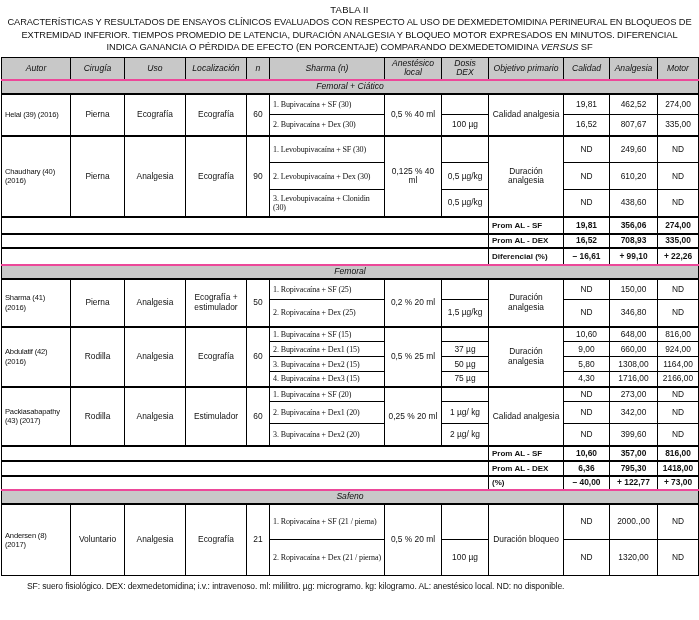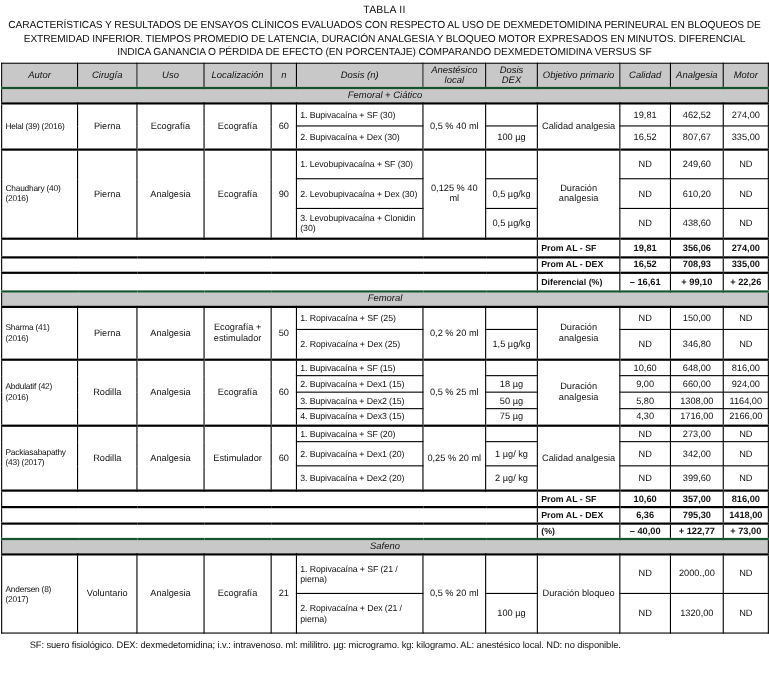--- a/index.html
+++ b/index.html
@@ -2,32 +2,32 @@
 <html><head>
 <meta charset="utf-8">
 <style>
   * { box-sizing: border-box; margin: 0; padding: 0; }
   html,body { width: 699px; height: 620px; background: #ffffff; overflow: hidden;
     font-family: "Liberation Sans", sans-serif; color: #111; }
   .page { padding: 2px 1px 0 1px; border-radius: 14px; }
   .title-block { text-align: center; padding: 2px 6px 3px 6px; }
   .title-label { font-size: 9.5px; letter-spacing: 0.2px; }
   .title-caption { font-size: 9.3px; line-height: 12.6px; letter-spacing: -0.1px; margin-top: 1px; }
-  .vs { }
+  .vs { font-style: italic; }
   table { border-collapse: collapse; table-layout: fixed; width: 697px; border: 1.5px solid #000; }
   td, th { border: 1px solid #000; font-size: 8.4px; line-height: 9.6px;
     padding: 1px 3px; vertical-align: middle; overflow: hidden; }
   th { background: #c8c8c8; font-style: italic; font-weight: 400; text-align: center; font-size: 8.6px; }
   td.section { background: #c8c8c8; font-style: italic; text-align: center;
-    border-top: 2px solid #14532d; border-bottom: 2px solid #000; font-size: 8.6px; }
+    border-top: 2px solid #ec4899; border-bottom: 2px solid #000; font-size: 8.6px; }
   tr.thick > td { border-top: 2px solid #000; }
   td.c-autor { text-align: left; font-size: 7.6px; letter-spacing: -0.2px; }
   td.c-txt { text-align: center; }
   td.c-mid { text-align: center; }
-  td.c-grupo { text-align: left; font-size: 8px; letter-spacing: -0.1px; }
+  td.c-grupo { text-align: left; font-size: 8px; letter-spacing: -0.1px; font-family: Liberation Serif, serif; }
   td.c-val { text-align: center; }
   td.sum-label { text-align: left; font-weight: 700; font-size: 8px; margin-left: 11px; }
   td.sum-val { text-align: center; font-weight: 700; }
   .rh26 { height: 14px; } .rh21 { height: 21px; } .rh15 { height: 15px; }
   .rh17 { height: 17px; } .rh22 { height: 22px; } .rh27 { height: 27px; }
   .rh36 { height: 36px; } .rh14 { height: 14px; }
   .footnote { font-size: 8.5px; padding: 5px 4px 0 4px; letter-spacing: -0.1px; margin-left: 22px; }
 </style>
 </head>
 <body>
@@ -55,21 +55,21 @@
         <col style="width:41px">
     </colgroup>
 
     <tbody>
         <tr class="rh26">
       <th>Autor</th>
       <th>Cirugía</th>
       <th>Uso</th>
       <th>Localización</th>
       <th>n</th>
-      <th>Dosis (n)</th>
+      <th>Sharma (n)</th>
       <th>Anestésico local</th>
       <th>Dosis DEX</th>
       <th>Objetivo primario</th>
       <th>Calidad</th>
       <th>Analgesia</th>
       <th>Motor</th>
     </tr>
 
     <tr class="rh14">
       <td class="section" colspan="12">Femoral + Ciático</td>
@@ -183,21 +183,21 @@
       <td class="c-grupo">1. Bupivacaína + SF (15)</td>
       <td class="c-mid" rowspan="4">0,5 % 25 ml</td>
       <td class="c-mid"></td>
       <td class="c-txt" rowspan="4">Duración analgesia</td>
       <td class="c-val">10,60</td>
       <td class="c-val">648,00</td>
       <td class="c-val">816,00</td>
     </tr>
     <tr class="rh15">
       <td class="c-grupo">2. Bupivacaína + Dex1 (15)</td>
-      <td class="c-mid">18 µg</td>
+      <td class="c-mid">37 µg</td>
       <td class="c-val">9,00</td>
       <td class="c-val">660,00</td>
       <td class="c-val">924,00</td>
     </tr>
     <tr class="rh15">
       <td class="c-grupo">3. Bupivacaína + Dex2 (15)</td>
       <td class="c-mid">50 µg</td>
       <td class="c-val">5,80</td>
       <td class="c-val">1308,00</td>
       <td class="c-val">1164,00</td>

